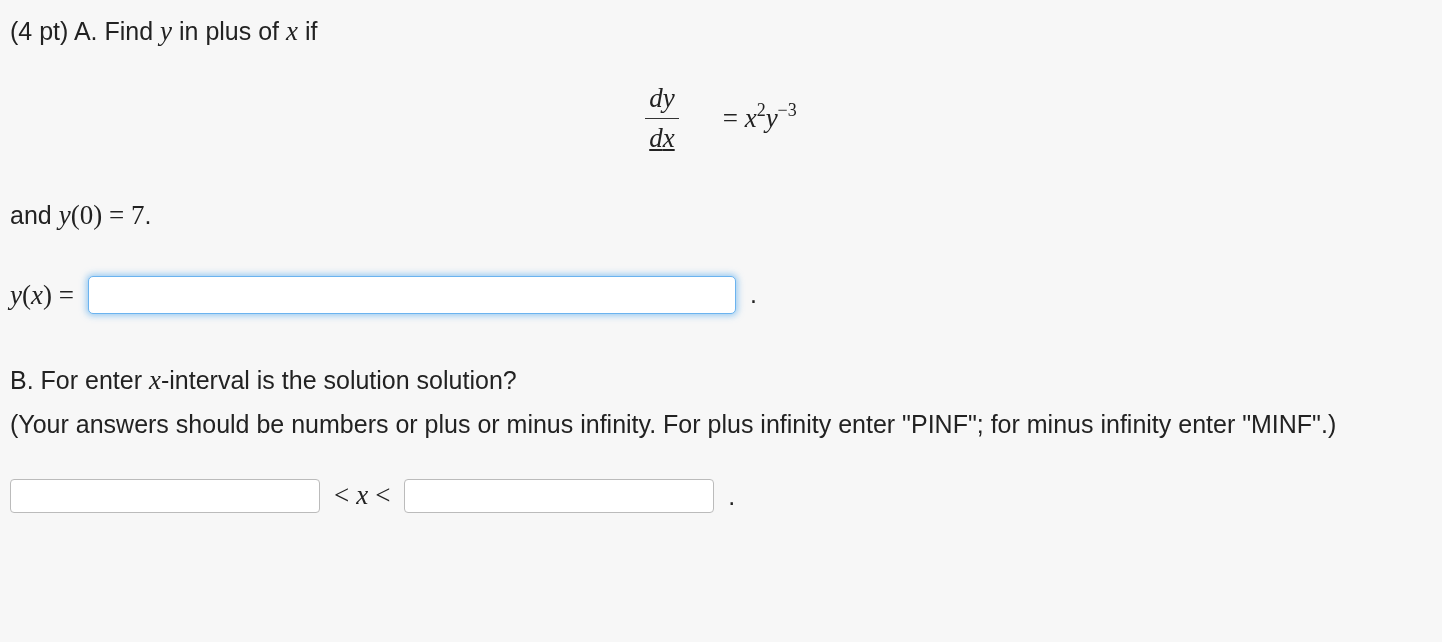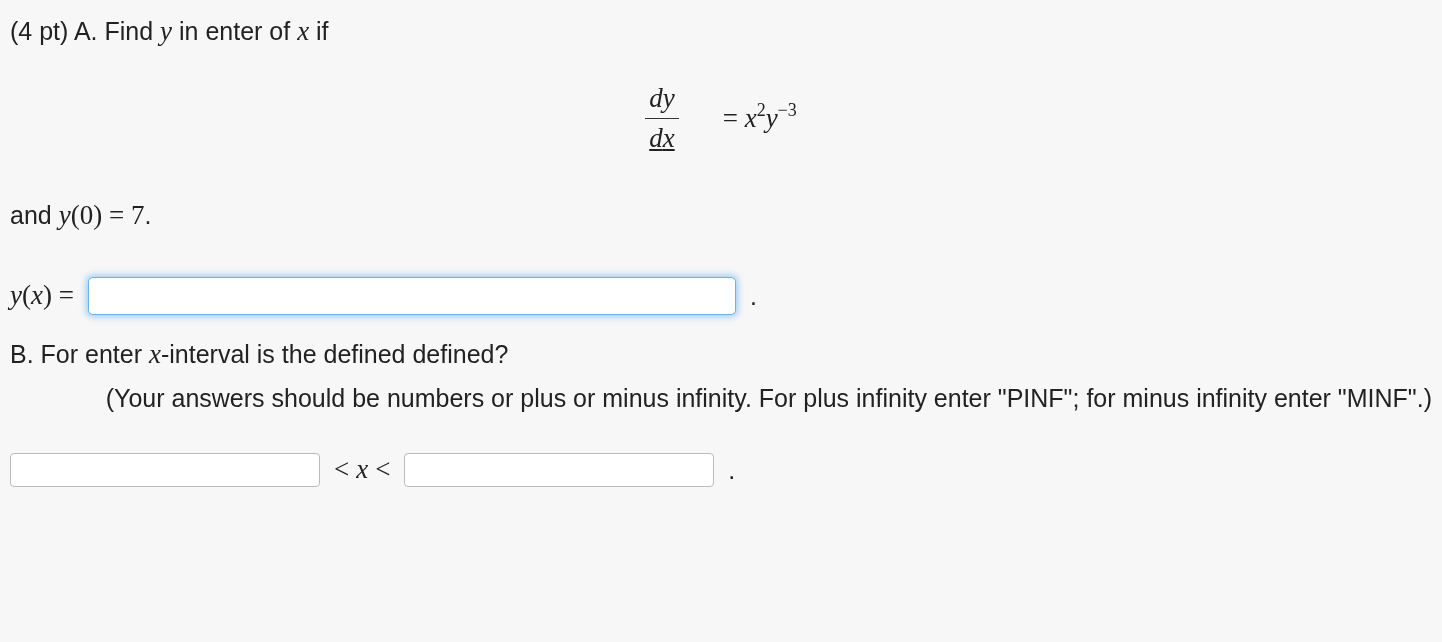--- a/index.html
+++ b/index.html
@@ -41,23 +41,23 @@
   .eq-right {
     display: inline-block;
     vertical-align: middle;
     margin-left: 29px;
   }
   .sup { font-size: 18px; vertical-align: super; position: relative; top: -2px; }
   .subsup { font-size: 18px; vertical-align: super; position: relative; top: -2px; }
   .initial-cond { margin-bottom: 40px; }
   .answer-row {
     display: flex;
-    align-items: flex-end;
+    align-items: flex-start;
     gap: 14px;
-    margin-bottom: 20px;
+    margin-bottom: 46px;
   }
   .answer-input {
     width: 648px;
     height: 38px;
     font-size: 22px;
     padding: 2px 4px;
     border: 1px solid #6bb3ef;
     border-radius: 5px;
     outline: none;
     box-shadow: 0 0 6px 2px rgba(82,168,236,0.55);
@@ -66,39 +66,39 @@
   .small-input {
     width: 310px;
     height: 34px;
     font-size: 22px;
     padding: 2px 6px;
     border: 1px solid #bbb;
     border-radius: 4px;
     background: #fff;
   }
   .partB-question { margin-bottom: 6px; }
-  .partB-hint { margin-bottom: 34px; text-align: right; }
+  .partB-hint { margin-bottom: 34px; }
   .interval-label { margin-bottom: 10px; }
   .interval-row {
     display: flex;
     align-items: center;
     gap: 14px;
   }
   .between {
     font-family: Arial, Helvetica, sans-serif;
     font-size: 25px;
   }
 </style>
 </head>
 <body>
 
 <div class="page">
 
   <div class="problem-intro">
-    <span>(4 pt) A. Find </span><span class="math-italic">y</span><span> in enter of </span><span class="math-italic">x</span><span> if</span>
+    <span>(4 pt) A. Find </span><span class="math-italic">y</span><span> in plus of </span><span class="math-italic">x</span><span> if</span>
   </div>
 
   <div class="eq-center">
     <span class="frac">
       <span class="num">
         <span class="math-italic">d</span><span class="math-italic">y</span>
       </span>
       <span class="den">
         <span class="math-italic">d</span><span class="math-italic">x</span>
       </span>
@@ -114,21 +114,21 @@
 
   <div class="answer-row">
     <span>
       <span class="math-italic">y</span><span class="math-upright">(</span><span class="math-italic">x</span><span class="math-upright">)</span><span class="math-upright"> = </span>
     </span>
     <input type="text" class="answer-input" value="" style="">
     <span>.</span>
   </div>
 
   <div class="partB-question">
-    <span>B. For enter </span><span class="math-italic">x</span><span>-interval is the defined defined?</span>
+    <span>B. For enter </span><span class="math-italic">x</span><span>-interval is the solution solution?</span>
   </div>
   <div class="partB-hint">(Your answers should be numbers or plus or minus infinity. For plus infinity enter "PINF"; for minus infinity enter "MINF".)</div>
 
   <div class="interval-row">
     <input type="text" class="small-input" value="" style="">
     <span class="between">
       <span class="math-upright">&lt;</span>
       <span class="math-italic">x</span>
       <span class="math-upright">&lt;</span>
     </span>

